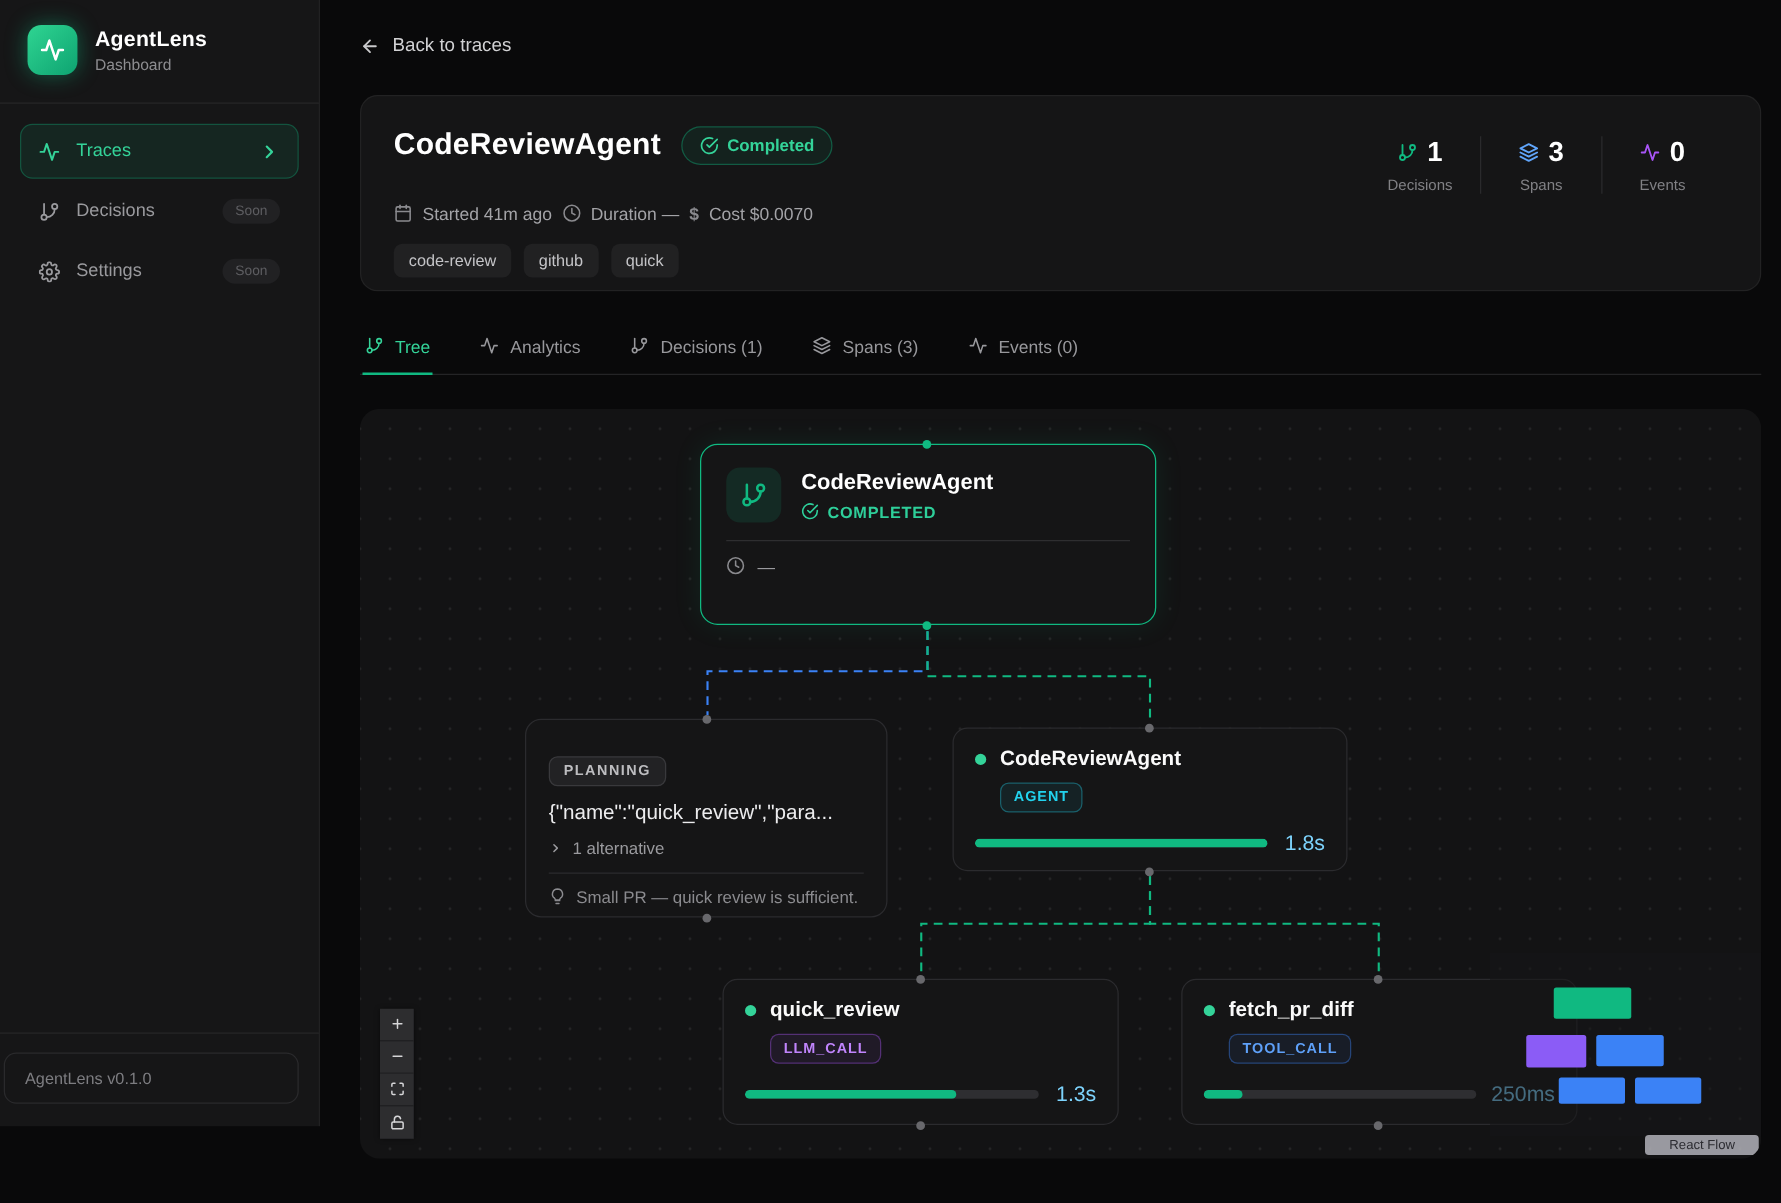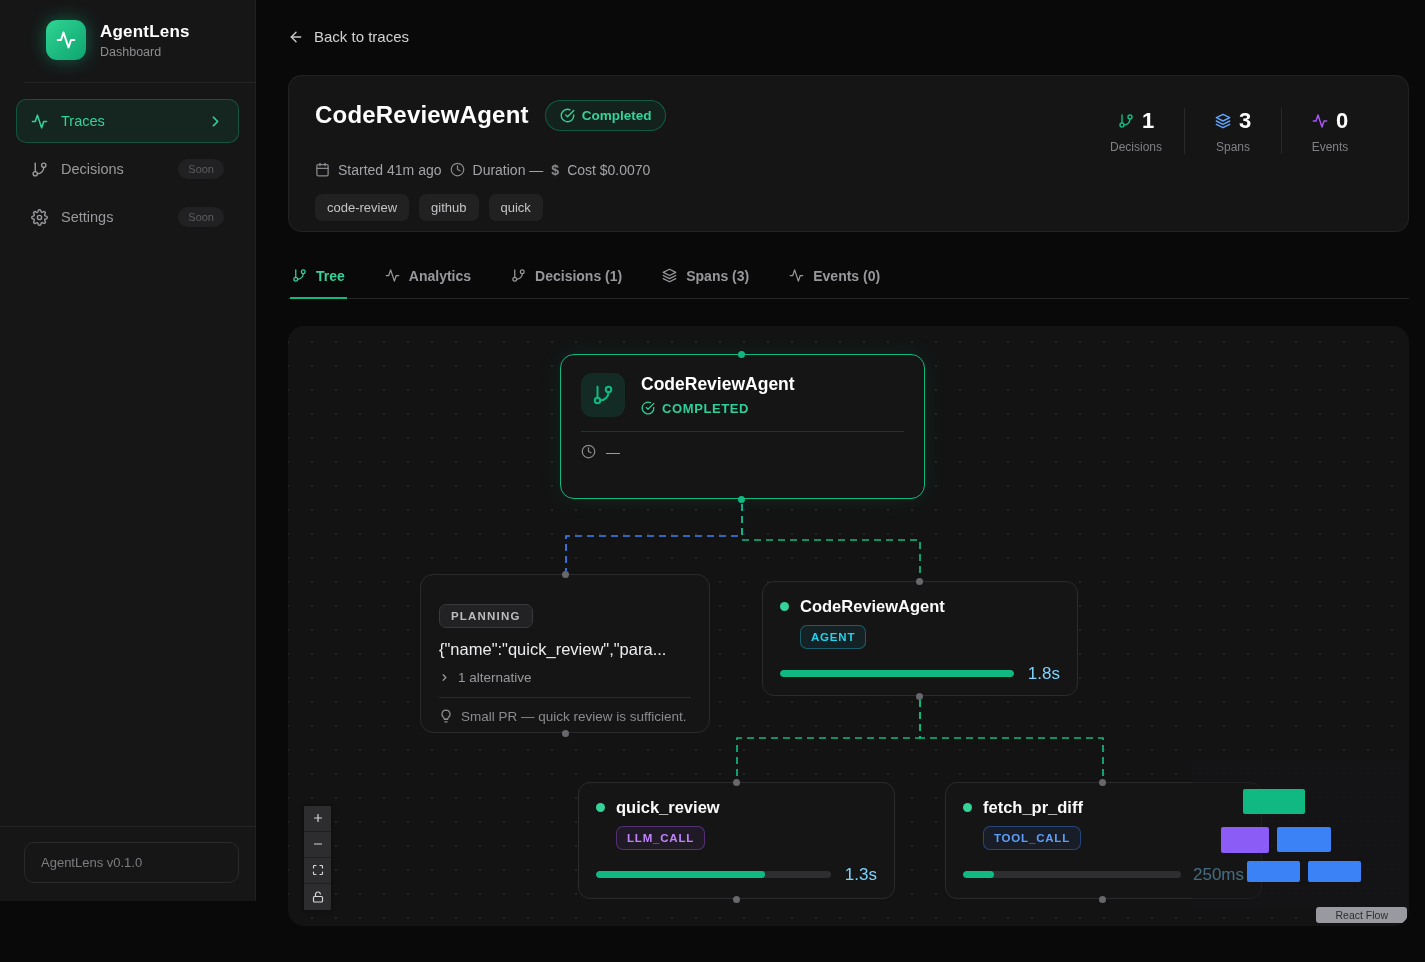--- a/index.html
+++ b/index.html
@@ -1,33 +1,33 @@
 <!DOCTYPE html>
 <html><head>
 <meta charset="utf-8">
 <style>
   * { margin:0; padding:0; box-sizing:border-box; }
   html,body { width:1425px; height:962px; background:#09090a; font-family:"Liberation Sans", sans-serif; color:#e5e5e5; overflow:hidden; }
 
   
   .sidebar { position:absolute; left:0; top:0; width:256px; height:901px; background:#161617; border-right:1px solid rgba(255,255,255,0.05); display:flex; flex-direction:column; }
-  .brand { display:flex; align-items:center; gap:14px; padding:20px 22px 22px 22px; border-bottom:1px solid rgba(255,255,255,0.07);margin-left:24px; }
+  .brand { display:flex; align-items:center; gap:14px; padding:20px 22px 22px 22px; border-bottom:1px solid rgba(255,255,255,0.07); }
   .brand-logo { width:40px; height:40px; border-radius:11px; background:linear-gradient(135deg,#2fd592,#0ea371); display:flex; align-items:center; justify-content:center; box-shadow:0 0 18px rgba(16,185,129,0.45); flex:none; }
   .brand-logo svg { width:20px; height:20px; color:#ffffff; }
   .brand-name { font-size:17px; font-weight:bold; color:#fff; letter-spacing:0.2px; }
   .brand-sub { font-size:12.5px; color:#8d8d90; margin-top:3px; }
   .nav { padding:16px 16px 0 16px; display:flex; flex-direction:column; gap:4px; }
   .nav-item { display:flex; align-items:center; gap:13px; height:44px; padding:0 14px; border-radius:10px; font-size:14.5px; color:#9a9a9e; border:1px solid transparent; cursor:pointer; }
   .nav-item svg { width:17px; height:17px; flex:none; }
   .nav-item.active { background:rgba(16,185,129,0.10); border-color:rgba(16,185,129,0.32); color:#34d399; }
   .nav-item .nav-label { flex:1; }
   .nav-item.active .chev { color:#34d399; }
   .soon-badge { font-size:11px; color:#5d5d61; background:#212123; border-radius:999px; padding:4px 10px; }
   .sidebar-spacer { flex:1; }
-  .sidebar-footer { border-top:1px solid rgba(255,255,255,0.07); padding:15px 16px 18px 24px; }
+  .sidebar-footer { border-top:1px solid rgba(255,255,255,0.07); padding:15px 16px 18px 3px; }
   .version-box { border:1px solid #2a2a2c; border-radius:10px; padding:12px 16px; font-size:13px; color:#7d7d81; }
 
   
   .main { position:absolute; left:256px; top:0; width:1169px; height:962px; padding:28px 16px 0 32px; }
   .back-link { display:inline-flex; align-items:center; gap:10px; font-size:15px; color:#d2d2d4; cursor:pointer; }
   .back-link svg { width:16px; height:16px; color:#c9c9cb; }
 
   .trace-card { margin-top:26px; background:#151516; border:1px solid rgba(255,255,255,0.06); border-radius:14px; padding:24px 30px 22px 26px; display:flex; justify-content:space-between; align-items:flex-start; height:157px; }
   .title-row { display:flex; align-items:center; gap:16px; }
   .trace-title { font-size:24px; font-weight:bold; color:#ffffff; letter-spacing:0.2px; }
@@ -44,21 +44,21 @@
   .stat { width:96px; text-align:center; }
   .stat-top { display:flex; align-items:center; justify-content:center; gap:8px; }
   .stat-top svg { width:16px; height:16px; }
   .stat-value { font-size:22px; font-weight:bold; color:#fff; }
   .stat-label { font-size:12px; color:#818185; margin-top:6px; }
   .stat-divider { width:1px; height:46px; background:#2a2a2c; }
   .c-green { color:#10b981; } .c-blue { color:#60a5fa; } .c-purple { color:#a855f7; }
 
   
   .tabs { display:flex; gap:36px; margin-top:24px; border-bottom:1px solid #242426; padding:0 2px; }
-  .tab { display:flex; align-items:center; gap:9px; font-size:14px; color:#98989c; padding:12px 2px 14px 2px; cursor:pointer; position:relative;font-weight:bold; }
+  .tab { display:flex; align-items:center; gap:9px; font-size:14px; color:#98989c; padding:12px 2px 14px 2px; cursor:pointer; position:relative; }
   .tab svg { width:15px; height:15px; }
   .tab.active { color:#34d399; }
   .tab.active::after { content:""; position:absolute; left:0; right:0; bottom:-1px; height:2px; background:#10b981; }
 
   
   .canvas { position:relative; margin-top:27px; width:1121px; height:600px; background:#131314; border-radius:16px; overflow:hidden;
             background-image:radial-gradient(rgba(255,255,255,0.075) 1px, transparent 1.4px); background-size:24px 24px; background-position:12px 4px; }
   .edges { position:absolute; inset:0; z-index:1; }
   .edge-blue { stroke:#3b82f6; stroke-width:1.7; fill:none; stroke-dasharray:7 5; }
   .edge-teal { stroke:#10b981; stroke-width:1.7; fill:none; stroke-dasharray:7 5; }

